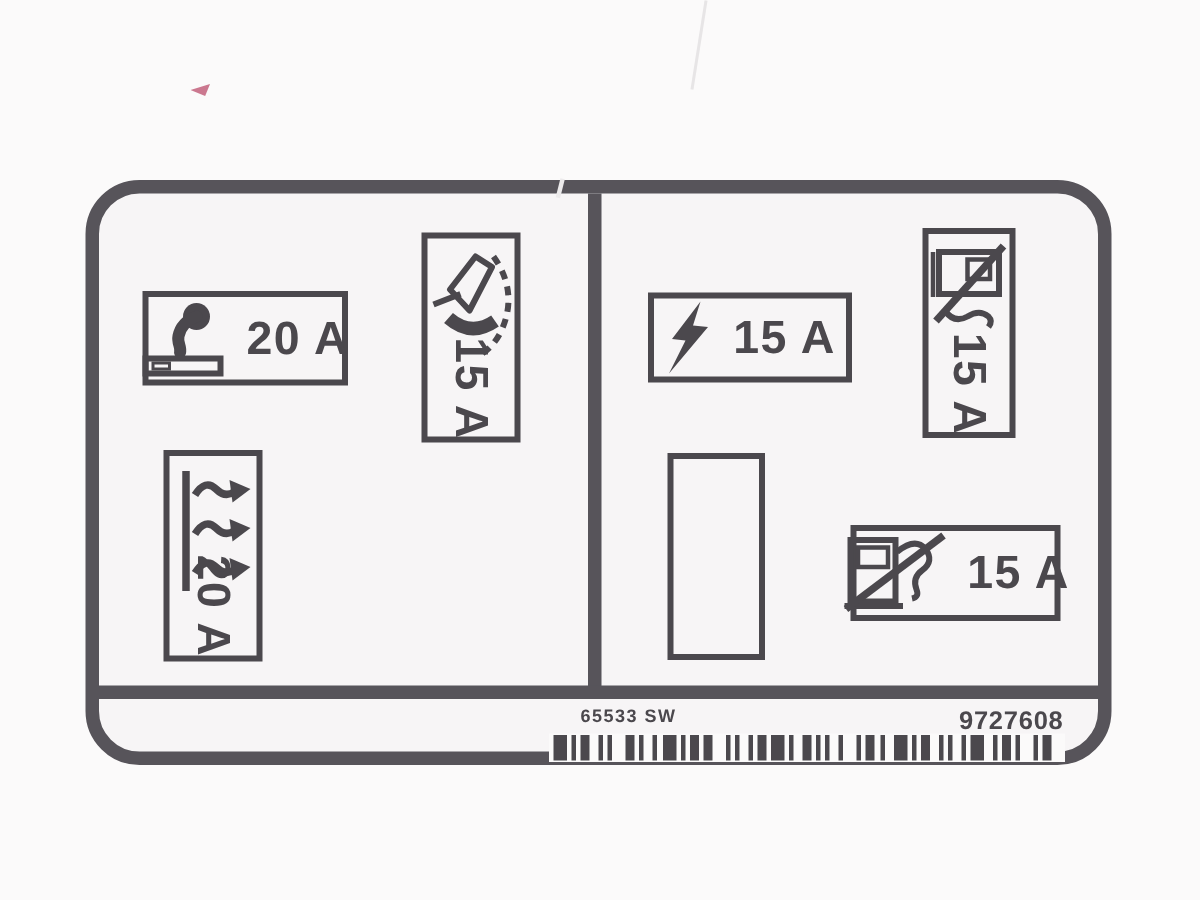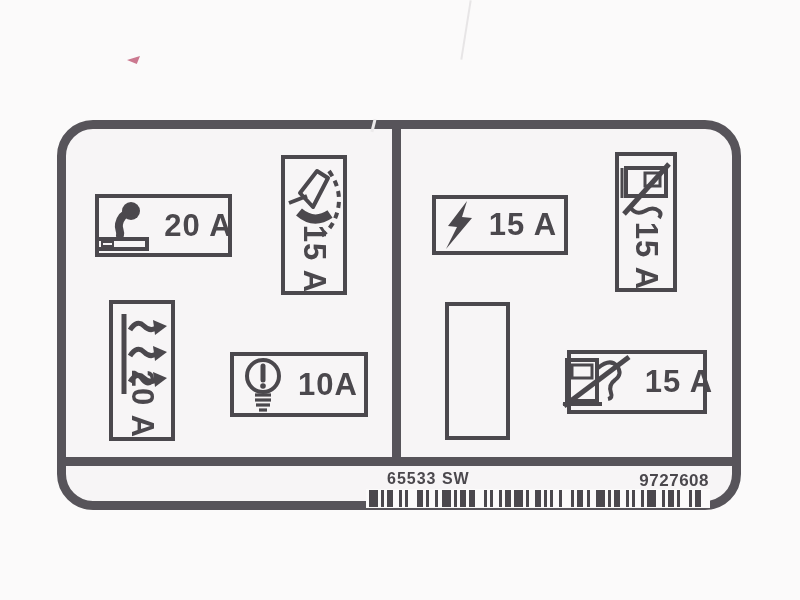--- a/index.html
+++ b/index.html
@@ -40,21 +40,21 @@
   .b3{left:43px;top:171px;width:66px;height:141px;}
   .b4{left:164px;top:223px;width:138px;height:65px;}
   .b5{left:366px;top:66px;width:136px;height:60px;}
   .b6{left:549px;top:23px;width:62px;height:140px;}
   .b7{left:379px;top:173px;width:65px;height:138px;}
   .b8{left:501px;top:221px;width:140px;height:64px;}
 
   .icon{color:var(--ink);line-height:0;}
   .icon svg{overflow:visible;display:block;}
 
-  .footer-part{position:absolute;left:321px;top:341px;font-weight:bold;font-size:16px;
+  .footer-part{position:absolute;left:321px;top:341px;font-weight:bold;font-size:12px;
     color:var(--ink);letter-spacing:1px;white-space:nowrap;}
   .footer-serial{position:absolute;left:571px;top:342px;width:72px;text-align:right;font-weight:bold;
     font-size:17px;color:var(--ink);letter-spacing:.5px;white-space:nowrap;}
   .barcode{position:absolute;left:300px;top:360px;width:344px;height:19px;background:var(--page-bg);
     display:flex;align-items:stretch;padding:1px 3px;box-sizing:border-box;z-index:3;}
   .barcode i{display:block;height:100%;}
 </style>
 </head>
 <body>
 
@@ -104,36 +104,20 @@
           <g fill="currentColor" stroke="none">
             <polygon points="36,10 50,16 38,25"></polygon>
             <polygon points="36,36 50,42 38,51"></polygon>
             <polygon points="36,62 50,68 38,77"></polygon>
           </g>
         </svg>
       </span>
       <span class="amp">20 A</span>
     </div>
 
-    <div class="fusebox h b4">
-      <span class="icon">
-        <svg width="46" height="56" viewBox="0 0 46 56">
-          <circle cx="23" cy="19" r="16" fill="none" stroke="currentColor" stroke-width="4"></circle>
-          <line x1="23" y1="9" x2="23" y2="23" stroke="currentColor" stroke-width="5" stroke-linecap="round"></line>
-          <circle cx="23" cy="29" r="2.8" fill="currentColor"></circle>
-          <g stroke="currentColor" stroke-width="3.2">
-            <line x1="15" y1="38" x2="31" y2="38"></line>
-            <line x1="15" y1="43" x2="31" y2="43"></line>
-            <line x1="16" y1="48" x2="30" y2="48"></line>
-            <line x1="19" y1="53" x2="27" y2="53"></line>
-          </g>
-        </svg>
-      </span>
-      <span class="amp">10A</span>
-    </div>
 
     <div class="fusebox h b5">
       <span class="icon">
         <svg width="34" height="48" viewBox="0 0 34 48">
           <polygon points="24,0 5,25 14,26 3,48 29,17 19,16" fill="currentColor"></polygon>
         </svg>
       </span>
       <span class="amp">15 A</span>
     </div>
 

